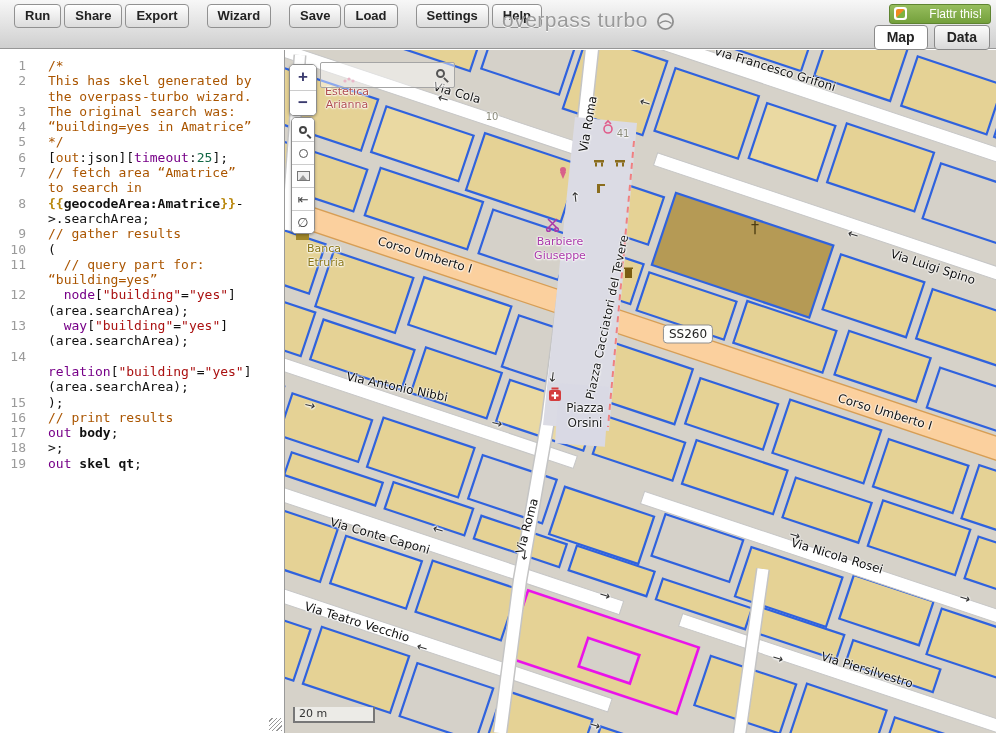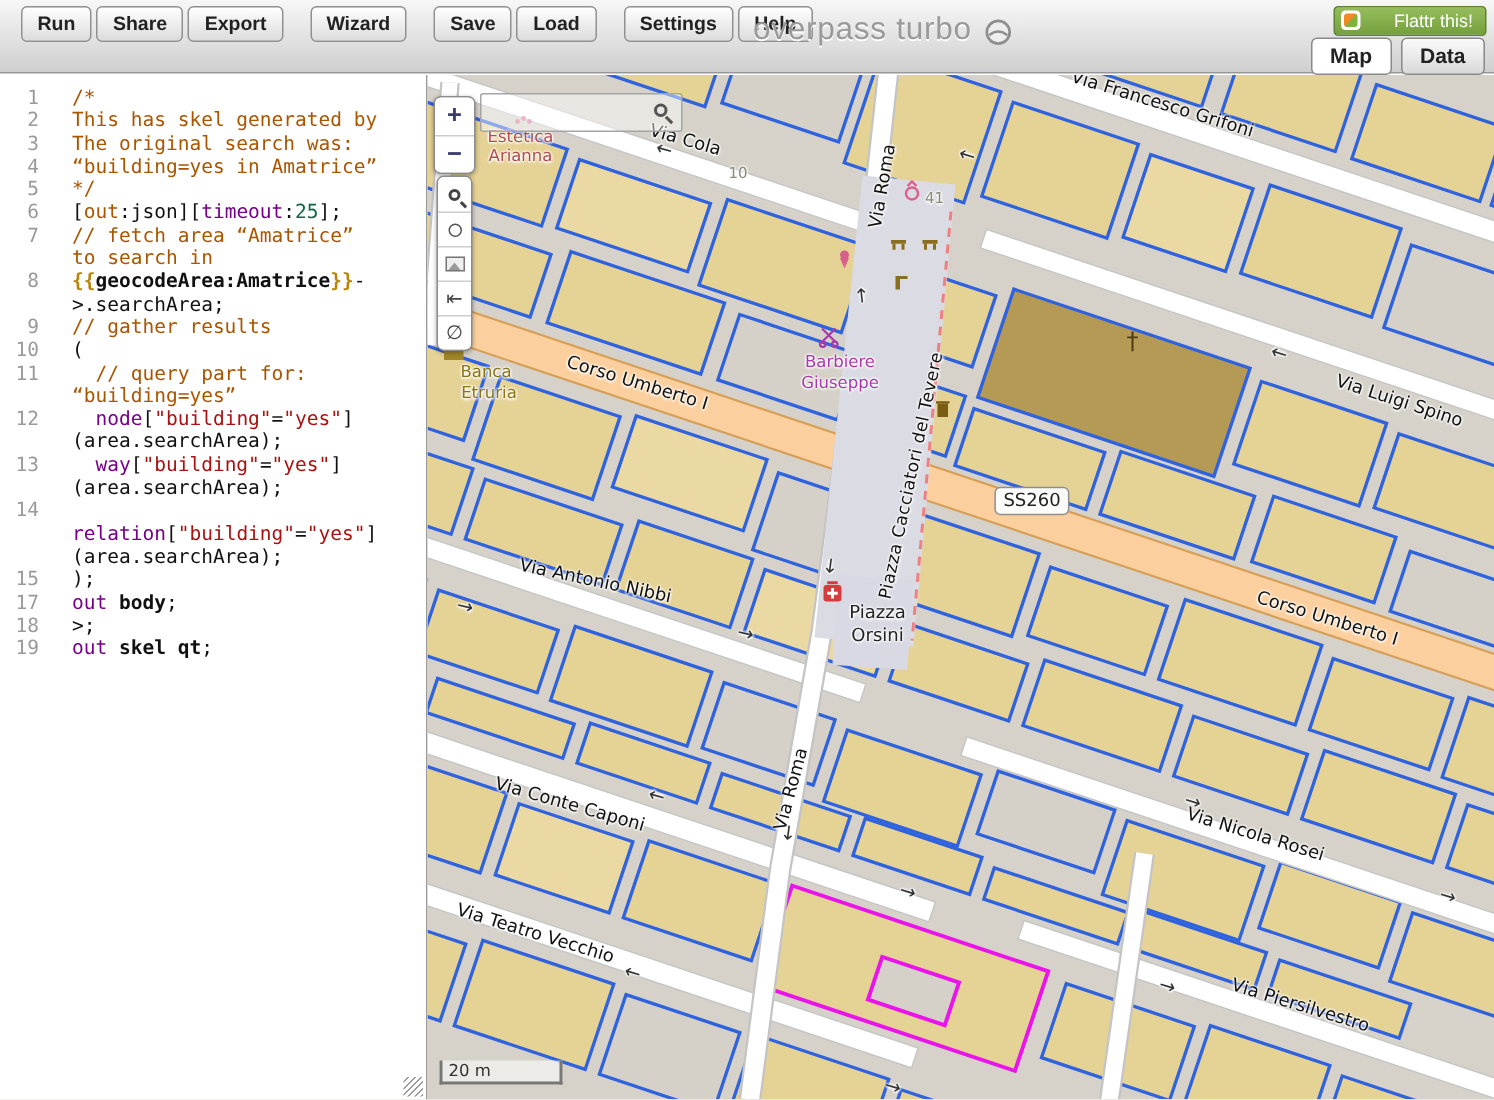--- a/index.html
+++ b/index.html
@@ -154,20 +154,21 @@
         <div class="edrow">
           <div class="gut">1</div>
           <div class="cline"><span class="cm">/*</span></div>
         </div>
         <div class="edrow">
           <div class="gut">2</div>
           <div class="cline"><span class="cm">This has skel generated by</span></div>
         </div>
         <div class="edrow">
           <div class="gut"></div>
+          <div class="cline"><span class="cm">the overpass-turbo wizard.</span></div>
         </div>
         <div class="edrow">
           <div class="gut">3</div>
           <div class="cline"><span class="cm">The original search was:</span></div>
         </div>
         <div class="edrow">
           <div class="gut">4</div>
           <div class="cline"><span class="cm">“building=yes in Amatrice”</span></div>
         </div>
         <div class="edrow">
@@ -234,20 +235,24 @@
           <div class="gut"></div>
           <div class="cline"><span class="kw">relation</span><span class="pln">[</span><span class="str">"building"</span><span class="pln">=</span><span class="str">"yes"</span><span class="pln">]</span></div>
         </div>
         <div class="edrow">
           <div class="gut"></div>
           <div class="cline"><span class="pln">(area.searchArea);</span></div>
         </div>
         <div class="edrow">
           <div class="gut">15</div>
           <div class="cline"><span class="pln">);</span></div>
+        </div>
+        <div class="edrow">
+          <div class="gut">16</div>
+          <div class="cline"><span class="cm">// print results</span></div>
         </div>
         <div class="edrow">
           <div class="gut">17</div>
           <div class="cline"><span class="kw">out</span><span class="pln"> </span><span class="bold">body</span><span class="pln">;</span></div>
         </div>
         <div class="edrow">
           <div class="gut">18</div>
           <div class="cline"><span class="pln">&gt;;</span></div>
         </div>
         <div class="edrow">

